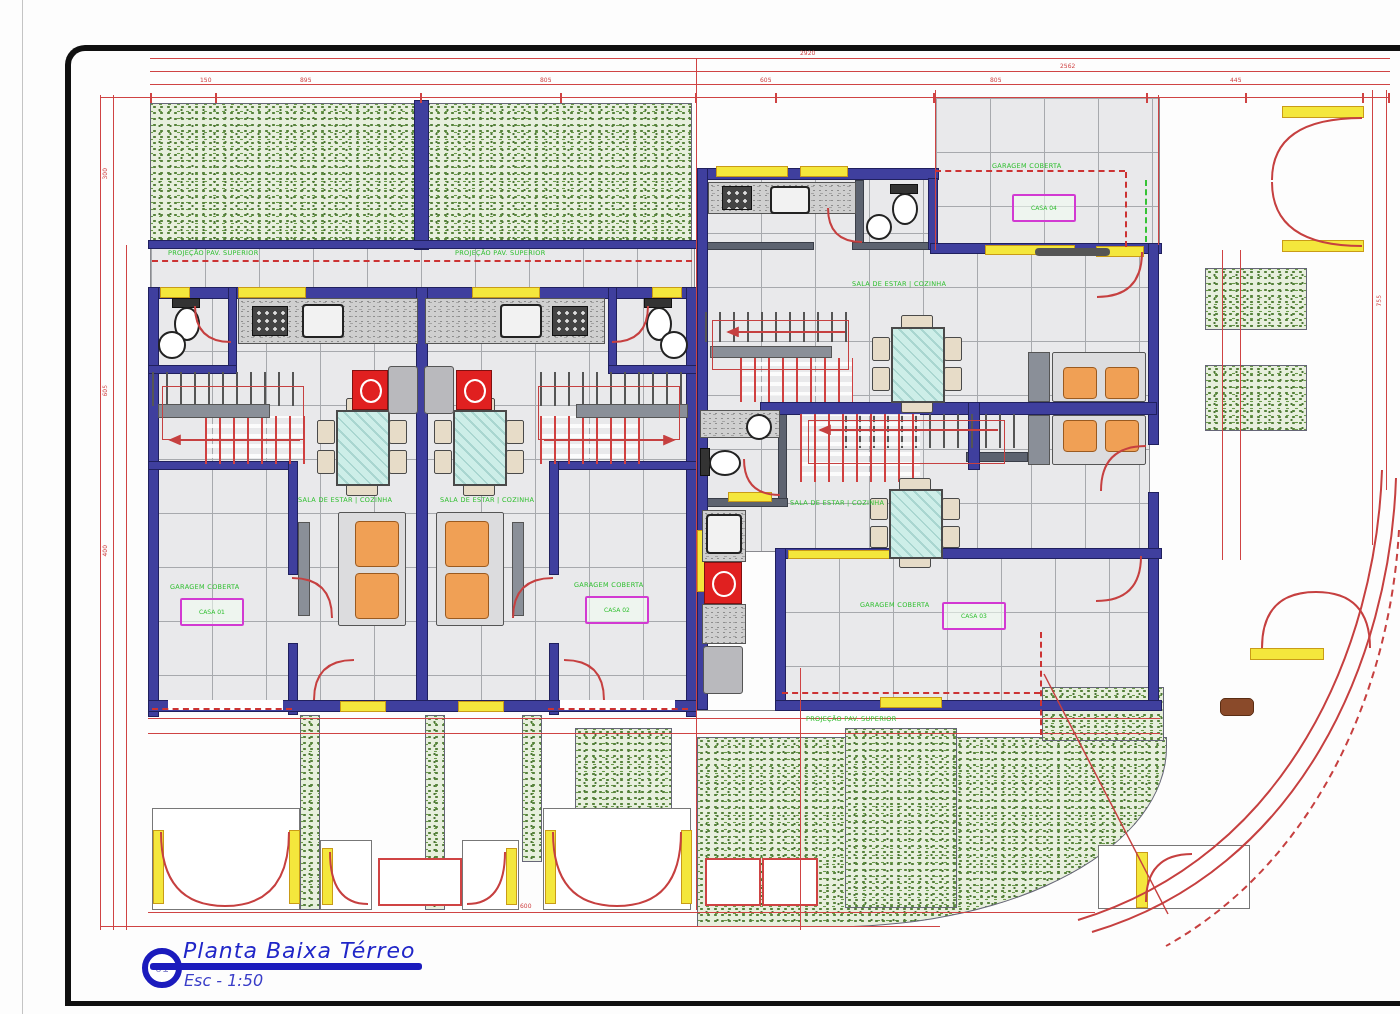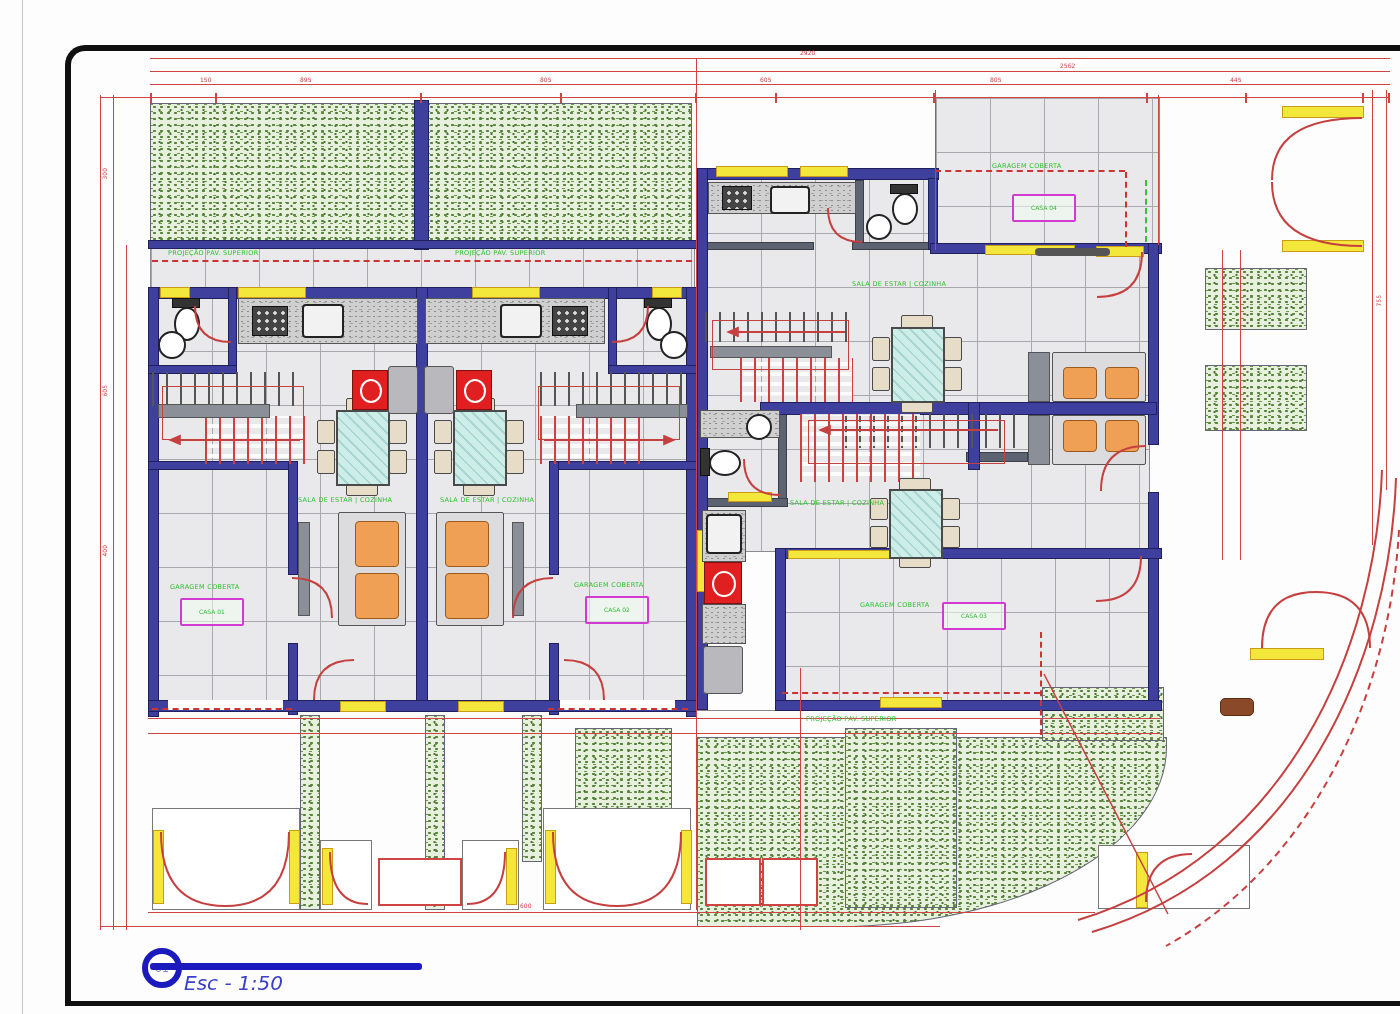--- a/index.html
+++ b/index.html
@@ -376,16 +376,17 @@
   <div class="abs dim" style="left:1230px;top:77px;">445</div>
   <div class="abs dim dimv" style="left:102px;top:168px;">300</div>
   <div class="abs dim dimv" style="left:102px;top:385px;">605</div>
   <div class="abs dim dimv" style="left:102px;top:545px;">400</div>
   <div class="abs dim dimv" style="left:1376px;top:295px;">755</div>
   <div class="abs dim" style="left:520px;top:903px;">600</div>
 
   <div class="abs" style="left:142px;top:948px;width:28px;height:28px;border:6px solid #1b1bbd;border-radius:50%;background:#fff;z-index:70;display:flex;align-items:center;justify-content:center;">
     <span class="ttl" style="font-size:11px;color:#8888cc;">01</span>
   </div>
+  <div class="abs ttl" style="left:183px;top:938px;font-size:22px;font-style:italic;letter-spacing:1px;">Planta Baixa Térreo</div>
   <div class="abs" style="left:150px;top:963px;width:272px;height:7px;background:#1b1bbd;border-radius:3px;z-index:70;"></div>
-  <div class="abs ttl" style="left:184px;top:971px;font-size:20px;font-style:italic;color:#3a3ec8;">Esc - 1:50</div>
+  <div class="abs ttl" style="left:184px;top:971px;font-size:16px;font-style:italic;color:#3a3ec8;">Esc - 1:50</div>
 
 </div>
 
 </body></html>

